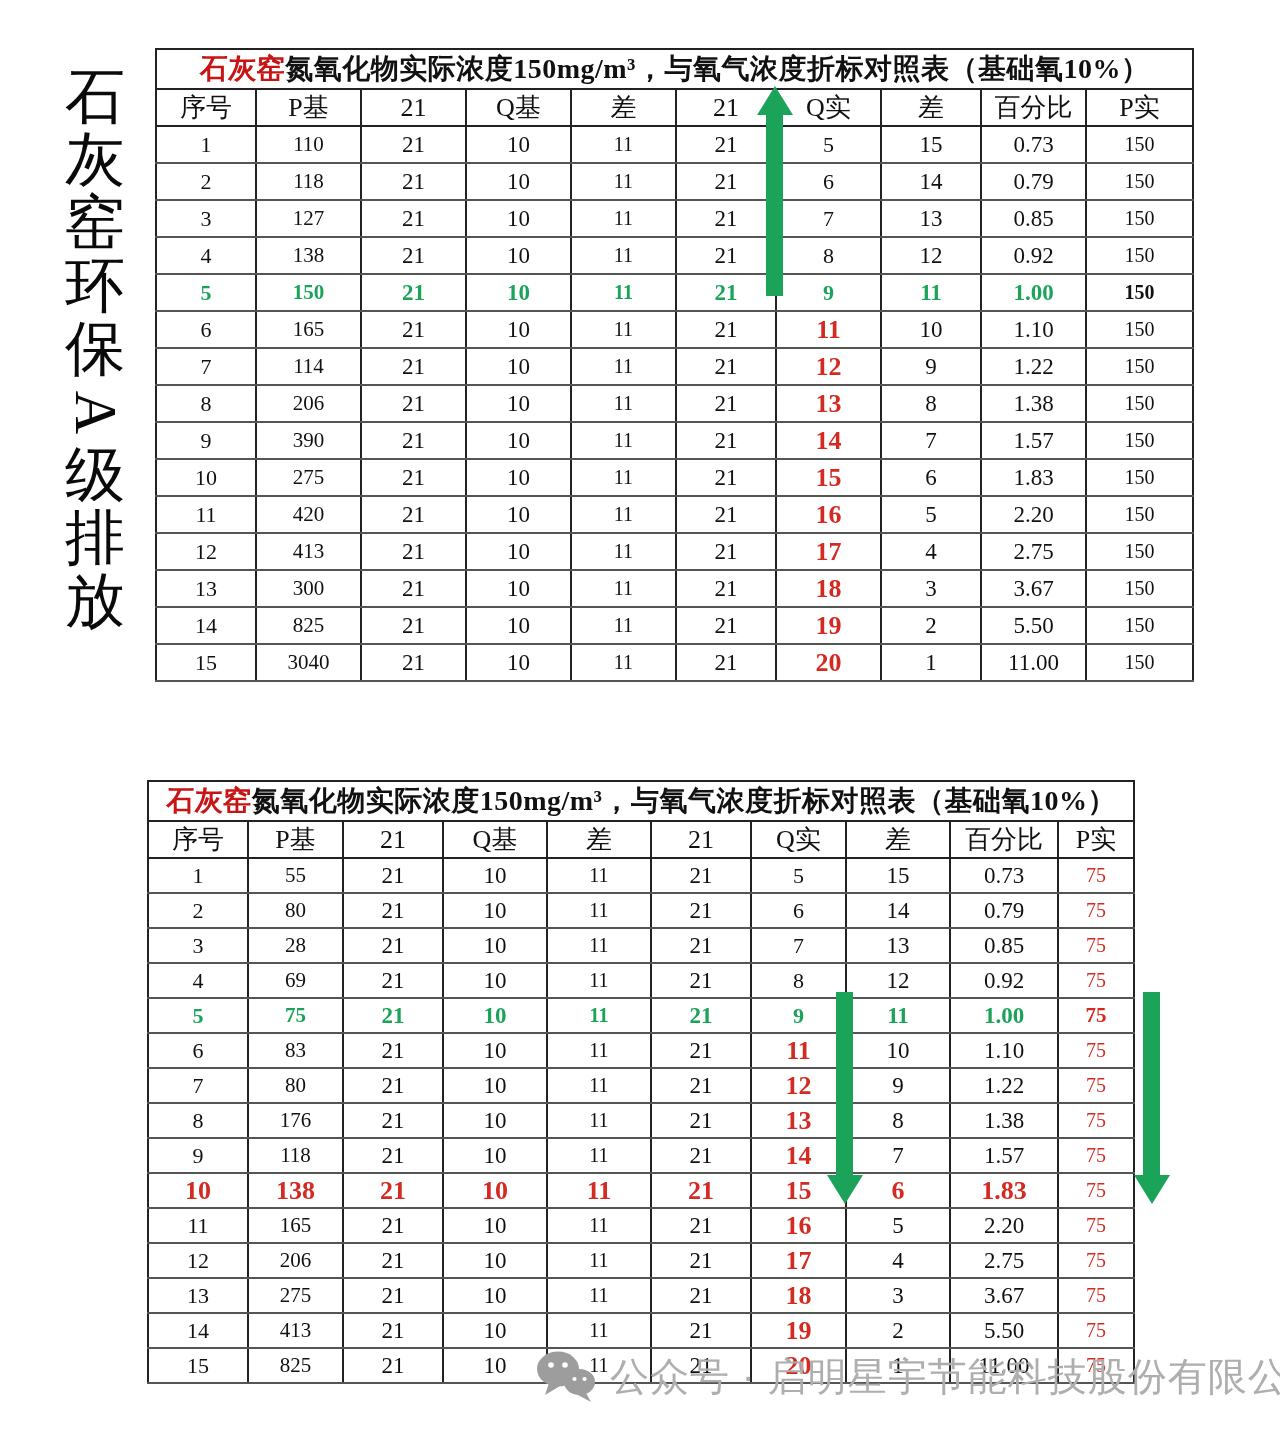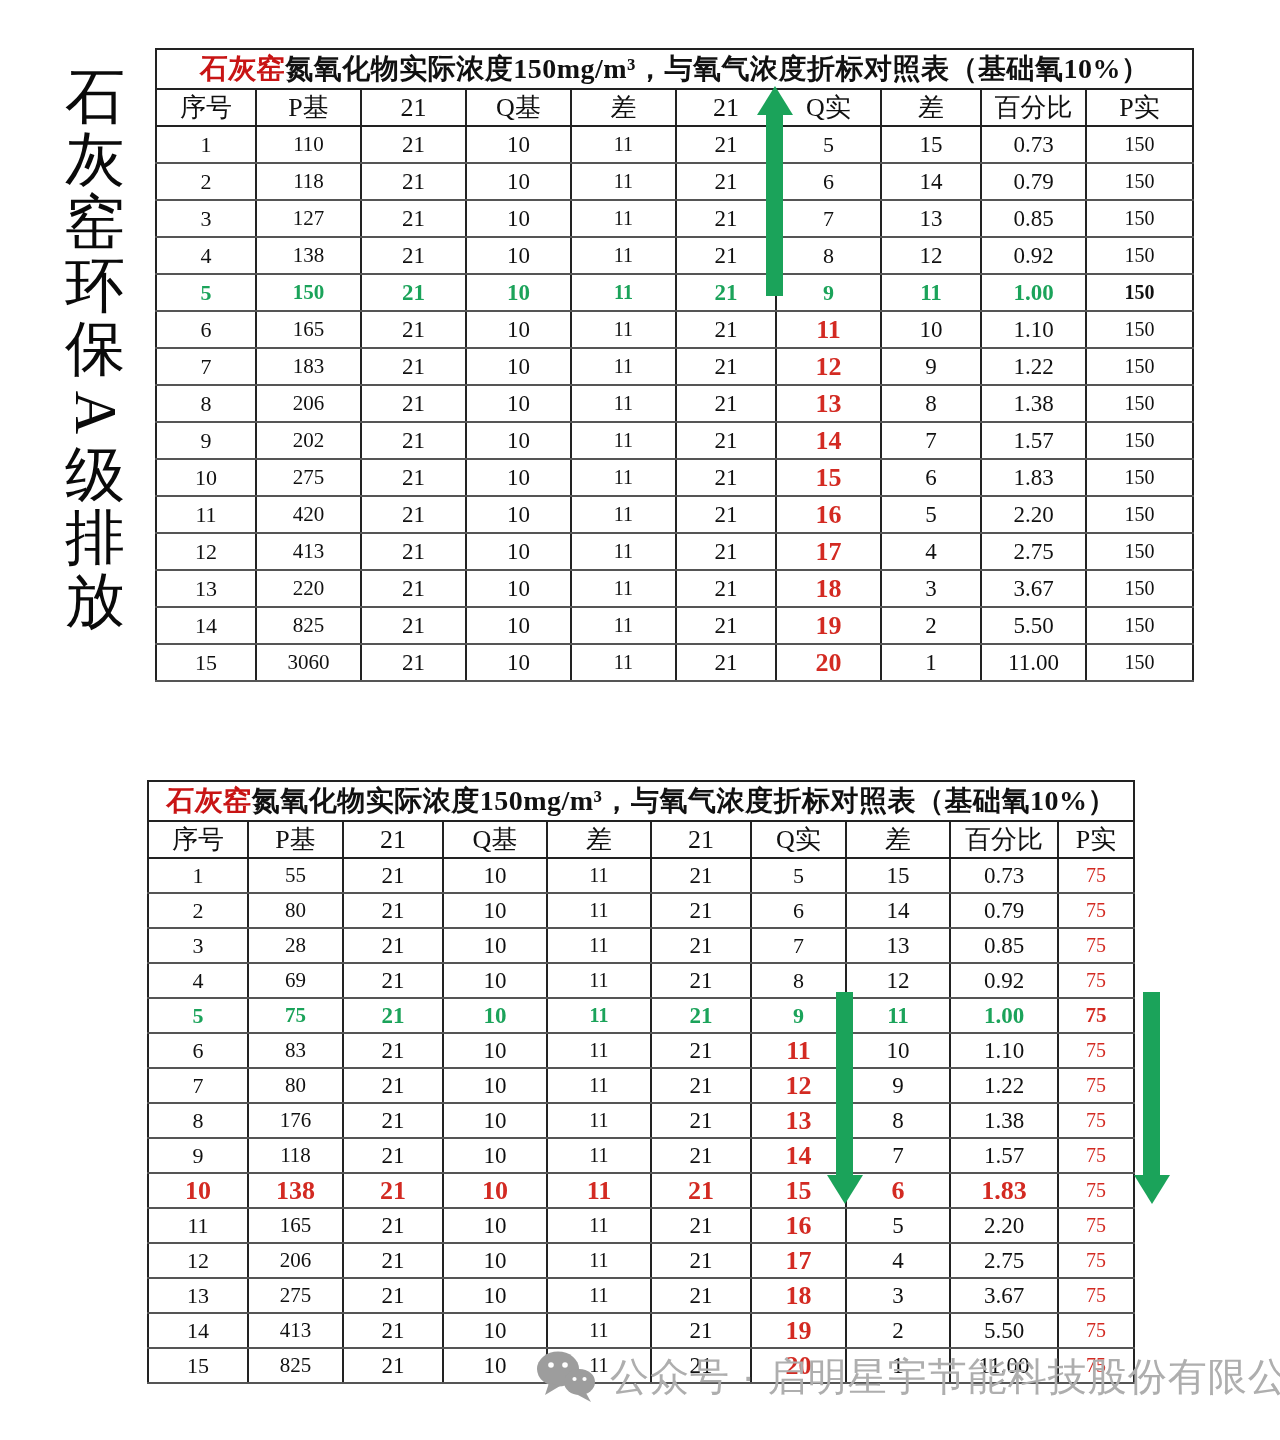--- a/index.html
+++ b/index.html
@@ -195,21 +195,21 @@
           <td>10</td>
           <td>11</td>
           <td>21</td>
           <td class="redb">11</td>
           <td>10</td>
           <td>1.10</td>
           <td>150</td>
         </tr>
         <tr>
           <td>7</td>
-          <td>183</td>
+          <td>114</td>
           <td>21</td>
           <td>10</td>
           <td>11</td>
           <td>21</td>
           <td class="redb">12</td>
           <td>9</td>
           <td>1.22</td>
           <td>150</td>
         </tr>
         <tr>
@@ -219,21 +219,21 @@
           <td>10</td>
           <td>11</td>
           <td>21</td>
           <td class="redb">13</td>
           <td>8</td>
           <td>1.38</td>
           <td>150</td>
         </tr>
         <tr>
           <td>9</td>
-          <td>202</td>
+          <td>390</td>
           <td>21</td>
           <td>10</td>
           <td>11</td>
           <td>21</td>
           <td class="redb">14</td>
           <td>7</td>
           <td>1.57</td>
           <td>150</td>
         </tr>
         <tr>
@@ -267,21 +267,21 @@
           <td>10</td>
           <td>11</td>
           <td>21</td>
           <td class="redb">17</td>
           <td>4</td>
           <td>2.75</td>
           <td>150</td>
         </tr>
         <tr>
           <td>13</td>
-          <td>220</td>
+          <td>300</td>
           <td>21</td>
           <td>10</td>
           <td>11</td>
           <td>21</td>
           <td class="redb">18</td>
           <td>3</td>
           <td>3.67</td>
           <td>150</td>
         </tr>
         <tr>
@@ -291,21 +291,21 @@
           <td>10</td>
           <td>11</td>
           <td>21</td>
           <td class="redb">19</td>
           <td>2</td>
           <td>5.50</td>
           <td>150</td>
         </tr>
         <tr>
           <td>15</td>
-          <td>3060</td>
+          <td>3040</td>
           <td>21</td>
           <td>10</td>
           <td>11</td>
           <td>21</td>
           <td class="redb">20</td>
           <td>1</td>
           <td>11.00</td>
           <td>150</td>
         </tr>
       </tbody>

